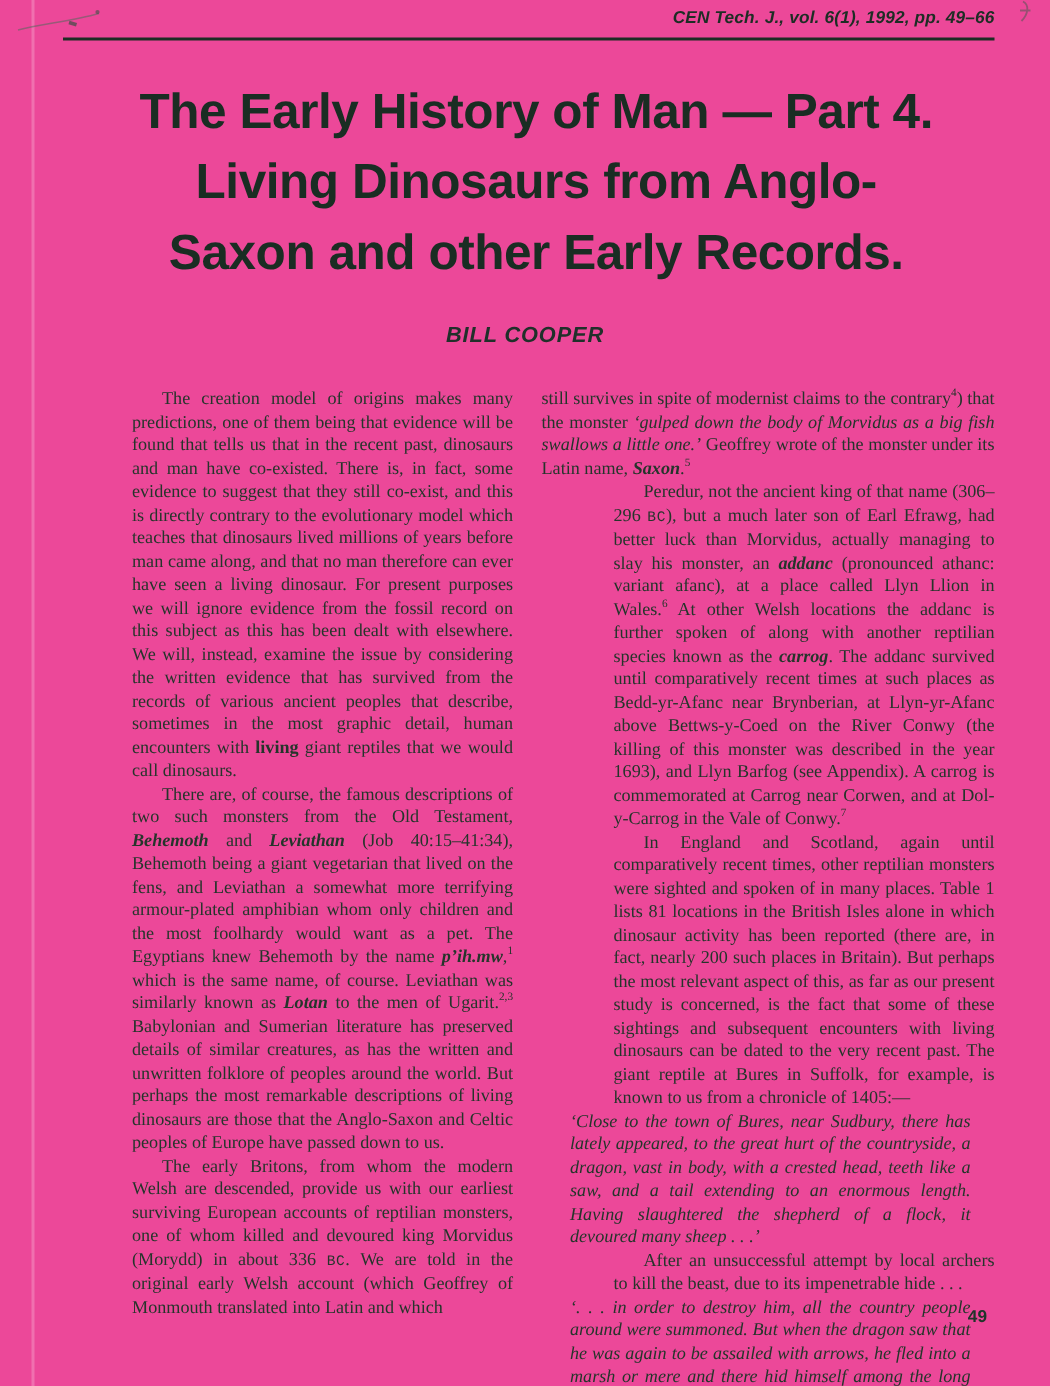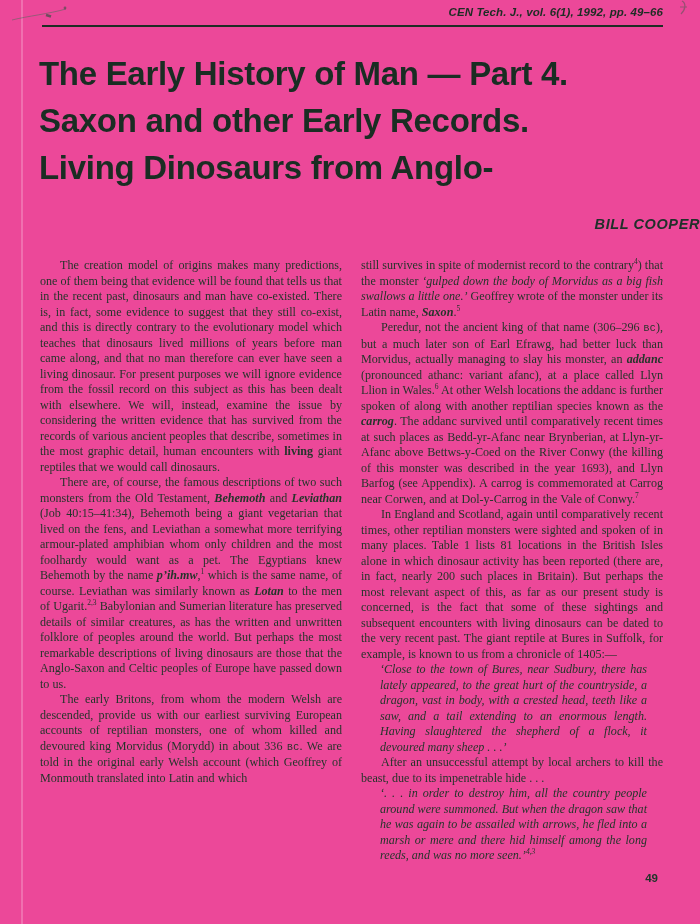--- a/index.html
+++ b/index.html
@@ -20,30 +20,31 @@
     font-family:"Liberation Sans", sans-serif;
     font-style:italic;font-weight:bold;
     font-size:11.5px;color:#1d2d24;letter-spacing:0.1px;
   }
   .header-rule{
     position:absolute;top:25px;left:42px;right:37px;height:2px;
     background:#1d2d24;
   }
   .title{
     position:absolute;top:50px;left:24px;right:24px;
+    text-align:center;
     font-family:"Liberation Sans", sans-serif;
     font-weight:bold;
     font-size:33px;line-height:47px;
     letter-spacing:-0.3px;
     color:#1a2d23;
     padding-left:15px;
   }
   .author{
     position:absolute;top:216px;left:0;right:0;
-    text-align:right;
+    text-align:center;
     font-family:"Liberation Sans", sans-serif;
     font-weight:bold;font-style:italic;
     font-size:14.5px;color:#20302a;letter-spacing:0.6px;
   }
   .columns{
     position:absolute;top:258px;left:40px;right:37px;
     display:flex;gap:19px;
   }
   .column{
     width:302px;flex:0 0 302px;
@@ -53,21 +54,21 @@
   .col-heading{
     font-family:"Liberation Sans", sans-serif;
     font-weight:bold;
     font-size:13.5px;letter-spacing:0.6px;
     text-align:center;text-indent:0;
     color:#1c2d24;
     margin:18px 0 19px 0;
   }
   .col-heading:first-child{margin-top:2px;}
   .para{margin:0;}
-  .para.indent{text-indent:20px;}
+  .para.indent{text-indent:20px;margin-left:48px;}
   .quote{margin:0 16px 0 19px;font-style:italic;}
   .run-b{font-weight:bold;}
   .run-i{font-style:italic;}
   .run-bi{font-weight:bold;font-style:italic;}
   .run-sc{font-size:0.8em;letter-spacing:0.4px;font-family:Liberation Mono, monospace;}
   sup{font-size:0.62em;line-height:0;vertical-align:super;}
   .page-number{
     position:absolute;top:872px;right:42px;
     font-family:"Liberation Sans", sans-serif;
     font-weight:bold;
@@ -91,34 +92,34 @@
   <svg class="pen-mark" style="right:8px;top:0;width:18px;height:16px" viewBox="0 0 18 16">
     <path d="M8,1 C12,3 12,9 7,14 M6,7 h7" stroke="#44584c" stroke-width="1.2" fill="none" opacity="0.5"></path>
   </svg>
 
   <div class="journal-ref">CEN Tech. J., vol. 6(1), 1992, pp. 49–66</div>
 
   <div class="header-rule"></div>
 
   <div class="title">
     <div>The Early History of Man — Part 4.</div>
+    <div>Living Dinosaurs from Anglo-</div>
     <div>Saxon and other Early Records.</div>
-    <div>Living Dinosaurs from Anglo-</div>
   </div>
 
   <div class="author">BILL COOPER</div>
 
   <div class="columns">
     <div class="column">
         <p class="para indent"><span>The creation model of origins makes many predictions, one of them being that evidence will be found that tells us that in the recent past, dinosaurs and man have co-existed. There is, in fact, some evidence to suggest that they still co-exist, and this is directly contrary to the evolutionary model which teaches that dinosaurs lived millions of years before man came along, and that no man therefore can ever have seen a living dinosaur. For present purposes we will ignore evidence from the fossil record on this subject as this has been dealt with elsewhere. We will, instead, examine the issue by considering the written evidence that has survived from the records of various ancient peoples that describe, sometimes in the most graphic detail, human encounters with </span><span class="run-b">living</span><span> giant reptiles that we would call dinosaurs.</span></p>
         <p class="para indent"><span>There are, of course, the famous descriptions of two such monsters from the Old Testament, </span><span class="run-bi">Behemoth</span><span> and </span><span class="run-bi">Leviathan</span><span> (Job 40:15–41:34), Behemoth being a giant vegetarian that lived on the fens, and Leviathan a somewhat more terrifying armour-plated amphibian whom only children and the most foolhardy would want as a pet. The Egyptians knew Behemoth by the name </span><span class="run-bi">p’ih.mw</span><span>,</span><sup>1</sup><span> which is the same name, of course. Leviathan was similarly known as </span><span class="run-bi">Lotan</span><span> to the men of Ugarit.</span><sup>2,3</sup><span> Babylonian and Sumerian literature has preserved details of similar creatures, as has the written and unwritten folklore of peoples around the world. But perhaps the most remarkable descriptions of living dinosaurs are those that the Anglo-Saxon and Celtic peoples of Europe have passed down to us.</span></p>
         <p class="para indent"><span>The early Britons, from whom the modern Welsh are descended, provide us with our earliest surviving European accounts of reptilian monsters, one of whom killed and devoured king Morvidus (Morydd) in about 336 </span><span class="run-sc">BC</span><span>. We are told in the original early Welsh account (which Geoffrey of Monmouth translated into Latin and which</span></p>
       </div>
     <div class="column">
-        <p class="para"><span>still survives in spite of modernist record to the contrary</span><sup>4</sup><span>) that the monster </span><span class="run-i">‘gulped down the body of Morvidus as a big fish swallows a little one.’</span><span> Geoffrey wrote of the monster under its Latin name, </span><span class="run-bi">Saxon</span><span>.</span><sup>5</sup></p>
+        <p class="para"><span>still survives in spite of modernist claims to the contrary</span><sup>4</sup><span>) that the monster </span><span class="run-i">‘gulped down the body of Morvidus as a big fish swallows a little one.’</span><span> Geoffrey wrote of the monster under its Latin name, </span><span class="run-bi">Saxon</span><span>.</span><sup>5</sup></p>
         <p class="para indent"><span>Peredur, not the ancient king of that name (306–296 </span><span class="run-sc">BC</span><span>), but a much later son of Earl Efrawg, had better luck than Morvidus, actually managing to slay his monster, an </span><span class="run-bi">addanc</span><span> (pronounced athanc: variant afanc), at a place called Llyn Llion in Wales.</span><sup>6</sup><span> At other Welsh locations the addanc is further spoken of along with another reptilian species known as the </span><span class="run-bi">carrog</span><span>. The addanc survived until comparatively recent times at such places as Bedd-yr-Afanc near Brynberian, at Llyn-yr-Afanc above Bettws-y-Coed on the River Conwy (the killing of this monster was described in the year 1693), and Llyn Barfog (see Appendix). A carrog is commemorated at Carrog near Corwen, and at Dol-y-Carrog in the Vale of Conwy.</span><sup>7</sup></p>
         <p class="para indent"><span>In England and Scotland, again until comparatively recent times, other reptilian monsters were sighted and spoken of in many places. Table 1 lists 81 locations in the British Isles alone in which dinosaur activity has been reported (there are, in fact, nearly 200 such places in Britain). But perhaps the most relevant aspect of this, as far as our present study is concerned, is the fact that some of these sightings and subsequent encounters with living dinosaurs can be dated to the very recent past. The giant reptile at Bures in Suffolk, for example, is known to us from a chronicle of 1405:—</span></p>
         <p class="quote"><span class="run-i">‘Close to the town of Bures, near Sudbury, there has lately appeared, to the great hurt of the countryside, a dragon, vast in body, with a crested head, teeth like a saw, and a tail extending to an enormous length. Having slaughtered the shepherd of a flock, it devoured many sheep . . .’</span></p>
         <p class="para indent"><span>After an unsuccessful attempt by local archers to kill the beast, due to its impenetrable hide . . .</span></p>
         <p class="quote"><span class="run-i">‘. . . in order to destroy him, all the country people around were summoned. But when the dragon saw that he was again to be assailed with arrows, he fled into a marsh or mere and there hid himself among the long reeds, and was no more seen.’</span><sup>4,3</sup></p>
       </div>
   </div>
 
   <div class="page-number">49</div>
 

